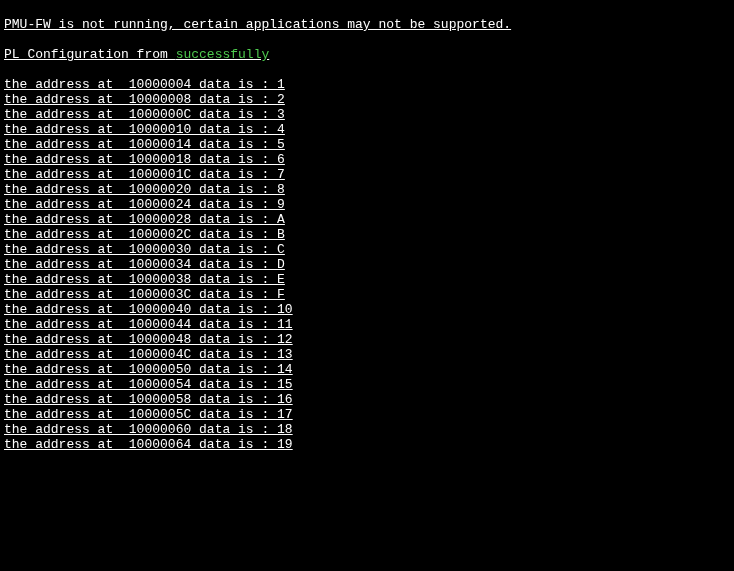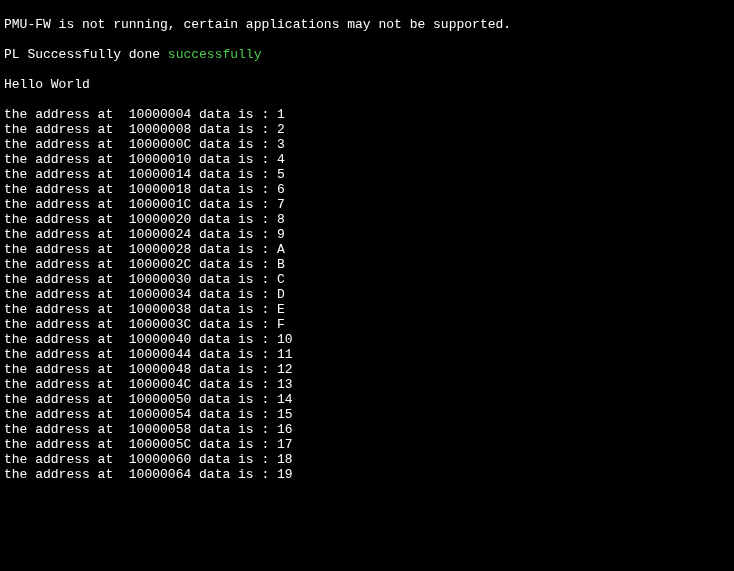--- a/index.html
+++ b/index.html
@@ -13,24 +13,23 @@
     width: 734px;
     height: 571px;
     overflow: hidden;
   }
   .terminal {
     padding: 2px 4px;
     white-space: pre;
   }
   .green  { color: #4ec94e; text-align: right; }
   .purple { color: #d75fff; }
-  .line { display: block; }
+  .line { display: block; text-decoration: underline; }
 </style>
 </head>
 <body>
 
 <div class="terminal">
 <span class="line">PMU-FW is not running, certain applications may not be supported.</span>
-<span class="line"><span>PL Successfully done </span><span class="green">successfully</span></span>
-<span class="line">Hello World</span>
+<span class="line"><span>PL Configuration from </span><span class="green">successfully</span></span>
 <span class="line">the address at  10000004 data is : 1</span><span class="line">the address at  10000008 data is : 2</span><span class="line">the address at  1000000C data is : 3</span><span class="line">the address at  10000010 data is : 4</span><span class="line">the address at  10000014 data is : 5</span><span class="line">the address at  10000018 data is : 6</span><span class="line">the address at  1000001C data is : 7</span><span class="line">the address at  10000020 data is : 8</span><span class="line">the address at  10000024 data is : 9</span><span class="line">the address at  10000028 data is : A</span><span class="line">the address at  1000002C data is : B</span><span class="line">the address at  10000030 data is : C</span><span class="line">the address at  10000034 data is : D</span><span class="line">the address at  10000038 data is : E</span><span class="line">the address at  1000003C data is : F</span><span class="line">the address at  10000040 data is : 10</span><span class="line">the address at  10000044 data is : 11</span><span class="line">the address at  10000048 data is : 12</span><span class="line">the address at  1000004C data is : 13</span><span class="line">the address at  10000050 data is : 14</span><span class="line">the address at  10000054 data is : 15</span><span class="line">the address at  10000058 data is : 16</span><span class="line">the address at  1000005C data is : 17</span><span class="line">the address at  10000060 data is : 18</span><span class="line">the address at  10000064 data is : 19</span>
 
 </div>
 
 </body></html>

